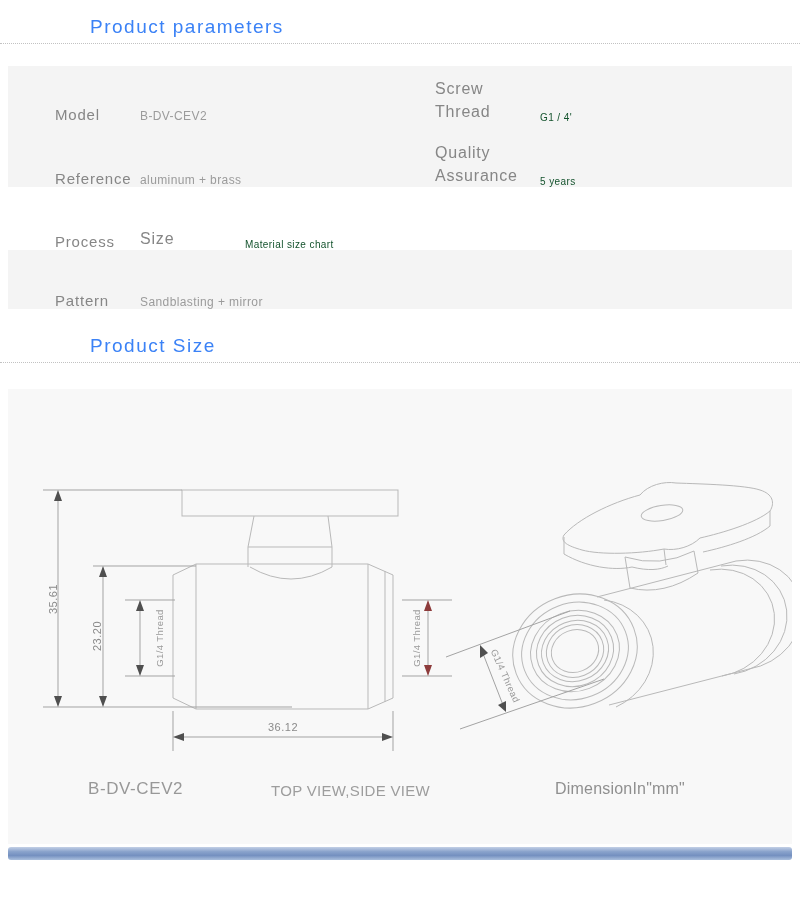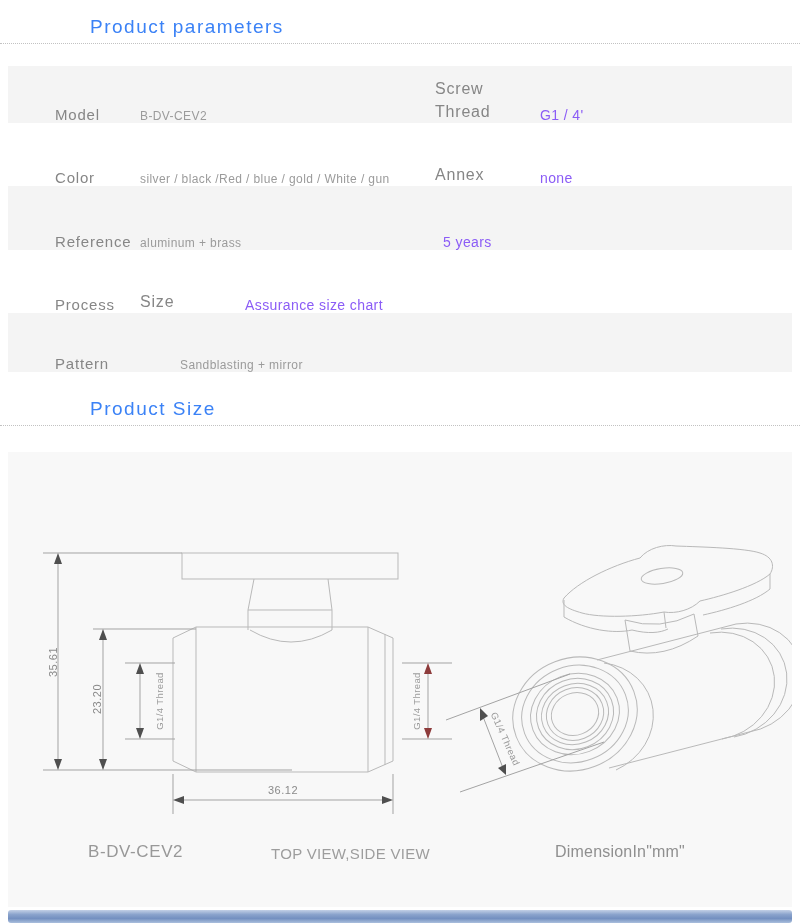--- a/index.html
+++ b/index.html
@@ -15,25 +15,25 @@
   }
   .section-title.second{padding-top:26px;}
   .dotted-rule{border:0;border-top:1px dotted #c2c2c2;margin:0;height:0;}
   .param-table{margin-top:22px;}
   .param-row{display:flex;align-items:flex-end;margin:0 8px;background:#ffffff;}
   .param-row.gray{background:#f4f4f4;}
   .r1{min-height:57px;}
   .r2{min-height:63px;}
   .r3{min-height:64px;}
   .r4{min-height:63px;}
-  .r5{min-height:59px;gap:40px;}
+  .r5{min-height:59px;}
   .cell-label{width:85px;margin-left:47px;font-size:15px;letter-spacing:0.8px;color:#868686;}
   .cell-value{width:295px;font-size:12px;letter-spacing:0.4px;color:#9b9b9b;}
   .cell-label2{width:97px;font-size:16px;letter-spacing:0.8px;color:#868686;line-height:1.4;}
-  .cell-value2{flex:1;padding-left:8px;font-size:14px;letter-spacing:0.4px;color:#8b5cf6;}
+  .cell-value2{flex:1;padding-left:8px;font-size:10px;letter-spacing:0.4px;color:#14532d;}
   .diagram{
     position:relative;margin:26px 8px 0;height:455px;background:#f8f8f8;
   }
   .diagram svg{position:absolute;left:0;top:0;}
   .cap{position:absolute;white-space:nowrap;}
   .cap-model{left:80px;top:390px;font-size:17px;letter-spacing:0.6px;color:#989898;}
   .cap-views{left:263px;top:393px;font-size:15px;letter-spacing:0.3px;color:#9d9d9d;}
   .cap-unit{left:547px;top:391px;font-size:16px;letter-spacing:0.2px;color:#8f8f8f;}
   .accent-bar{
     margin:3px 8px 2px;height:13px;border-radius:3px;
@@ -52,35 +52,30 @@
 <h2 class="section-title">Product parameters</h2>
 <hr class="dotted-rule">
 
 <div class="param-table">
   <div class="param-row gray r1">
     <div class="cell-label">Model</div>
     <div class="cell-value">B-DV-CEV2</div>
     <div class="cell-label2">Screw Thread</div>
     <div class="cell-value2">G1 / 4'</div>
   </div>
-  <div class="param-row r2">
-    <div class="cell-label">Color</div>
-    <div class="cell-value">silver / black /Red / blue / gold / White / gun</div>
-    <div class="cell-label2">Annex</div>
-    <div class="cell-value2">none</div>
-  </div>
   <div class="param-row gray r3">
     <div class="cell-label">Reference</div>
     <div class="cell-value">aluminum + brass</div>
+    <div class="cell-label2">Quality Assurance</div>
     <div class="cell-value2">5 years</div>
   </div>
   <div class="param-row r4">
     <div class="cell-label">Process</div>
     <div class="cell-label2">Size</div>
-    <div class="cell-value2">Assurance size chart</div>
+    <div class="cell-value2">Material size chart</div>
   </div>
   <div class="param-row gray r5">
     <div class="cell-label">Pattern</div>
     <div class="cell-value">Sandblasting + mirror</div>
     <div class="cell-label2"></div>
     <div class="cell-value2"></div>
   </div>
 </div>
 
 <h2 class="section-title second">Product Size</h2>

